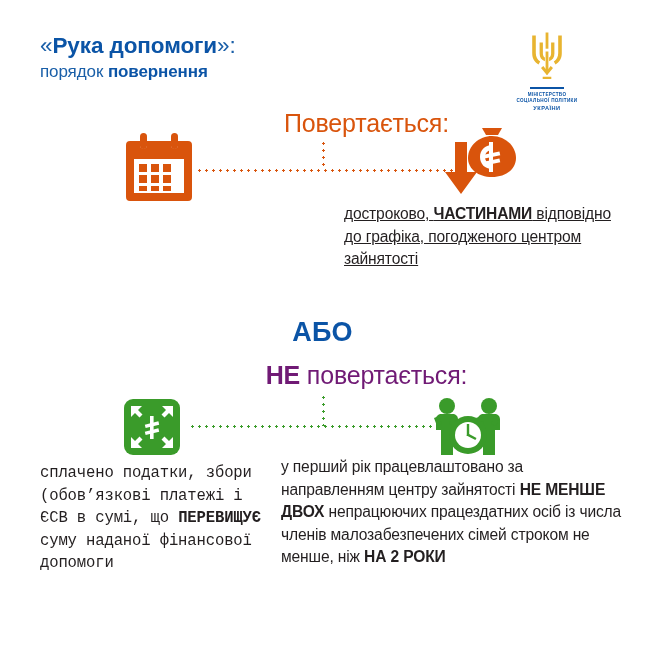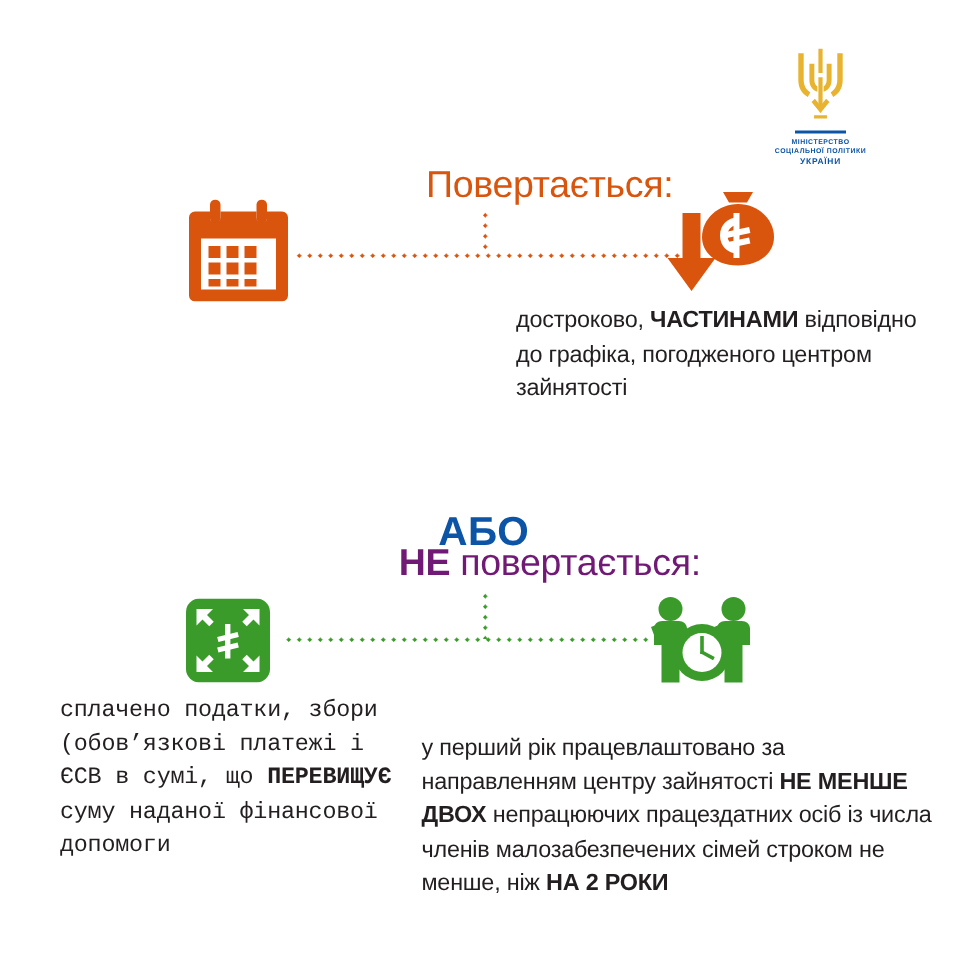--- a/index.html
+++ b/index.html
@@ -110,21 +110,20 @@
   .or-divider {
     position: absolute;
     width: 100%;
     top: 316px;
     text-align: center;
     font-size: 27px;
     line-height: 32px;
     font-weight: 700;
     color: #0b54a6;
     letter-spacing: 0.2px;
-    margin-top: 22px;
   }
 
   
   .conn {
     position: absolute;
   }
   .conn-h {
     height: 3px;
     background-image: radial-gradient(circle closest-side, currentColor 85%, transparent 86%);
     background-size: 7px 3px;
@@ -146,31 +145,35 @@
   .txt {
     position: absolute;
     font-size: 15.6px;
     line-height: 22.5px;
     color: #231f20;
     letter-spacing: -0.15px;
   }
   .txt b { font-weight: 700; }
 
   .txt-tl { left: 40px;  top: 203px; width: 292px; }
-  .txt-tr { left: 344px; top: 203px; width: 280px; }
+  .txt-tr { left: 344px; top: 203px; width: 280px; text-decoration: underline; }
   .txt-bl { left: 40px;  top: 462px; width: 228px; font-family: Liberation Mono, monospace; }
-  .txt-br { left: 281px; top: 488px; width: 345px; }
+  .txt-br { left: 281px; top: 456px; width: 345px; }
 </style>
 </head>
 <body>
 
 <div class="page">
 
   <div class="header">
 
+    <div class="title-block">
+      <div class="title-line1"><span>«</span><b>Рука допомоги</b><span>»:</span></div>
+      <div class="title-line2"><span>порядок </span><b>повернення</b></div>
+    </div>
 
     <div class="logo">
       <svg class="logo-mark" width="36" height="52" viewBox="0 0 36 52">
         <g fill="#e8b430">
           <path d="M16.6 0.5 h2.8 v16.2 h-2.8 z"></path>
           <path d="M3.2 3.5 h3.6 v17.5 c0 4.0 1.6 6.8 4.4 8.6 l-1.7 3.0 C5.6 30.3 3.2 26.6 3.2 21.3 z"></path>
           <path d="M29.2 3.5 h3.6 v17.8 c0 5.3 -2.4 9.0 -6.3 11.3 l-1.7 -3.0 c2.8 -1.8 4.4 -4.6 4.4 -8.6 z"></path>
           <path d="M10.6 10.5 h3.3 v10.9 c0 2.0 0.7 3.3 2.0 4.2 v3.6 c-3.5 -1.2 -5.3 -3.9 -5.3 -7.8 z"></path>
           <path d="M22.1 10.5 h3.3 v10.9 c0 3.9 -1.8 6.6 -5.3 7.8 v-3.6 c1.3 -0.9 2.0 -2.2 2.0 -4.2 z"></path>
           <path d="M16.6 19.5 h2.8 v21.0 l-1.4 2.6 -1.4 -2.6 z"></path>

